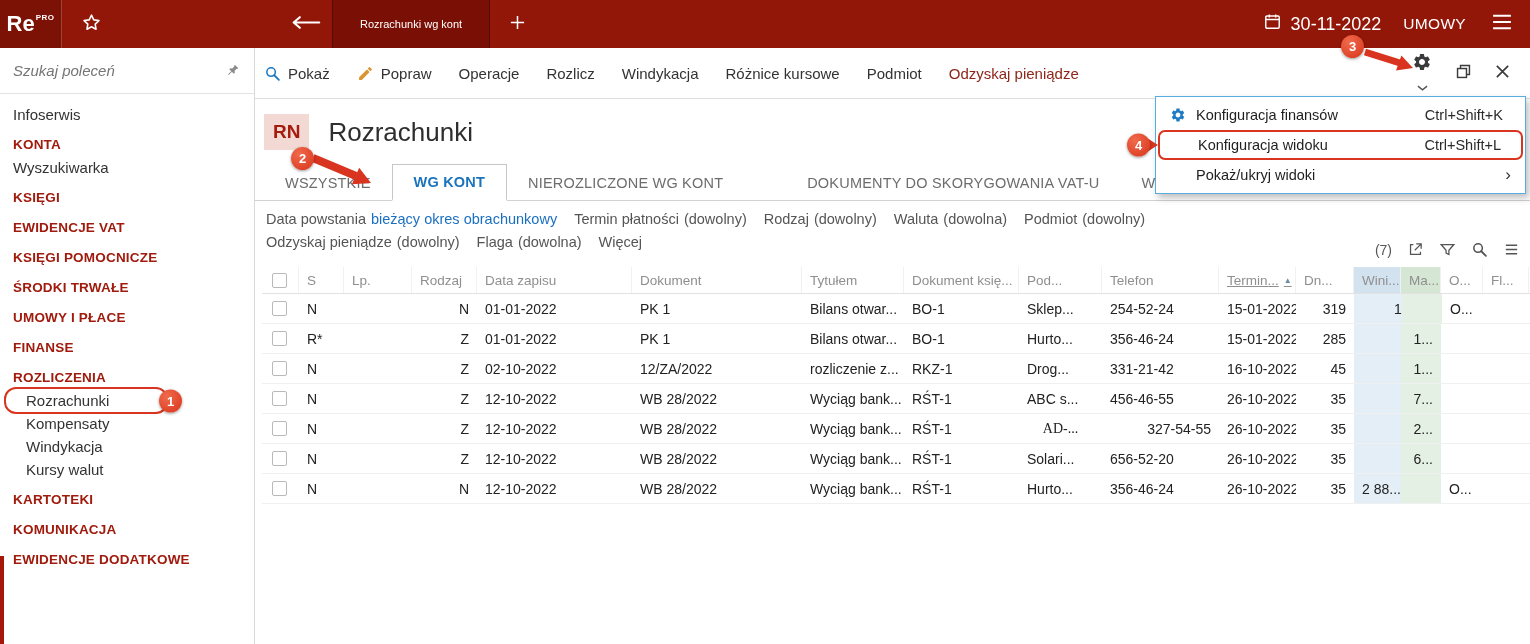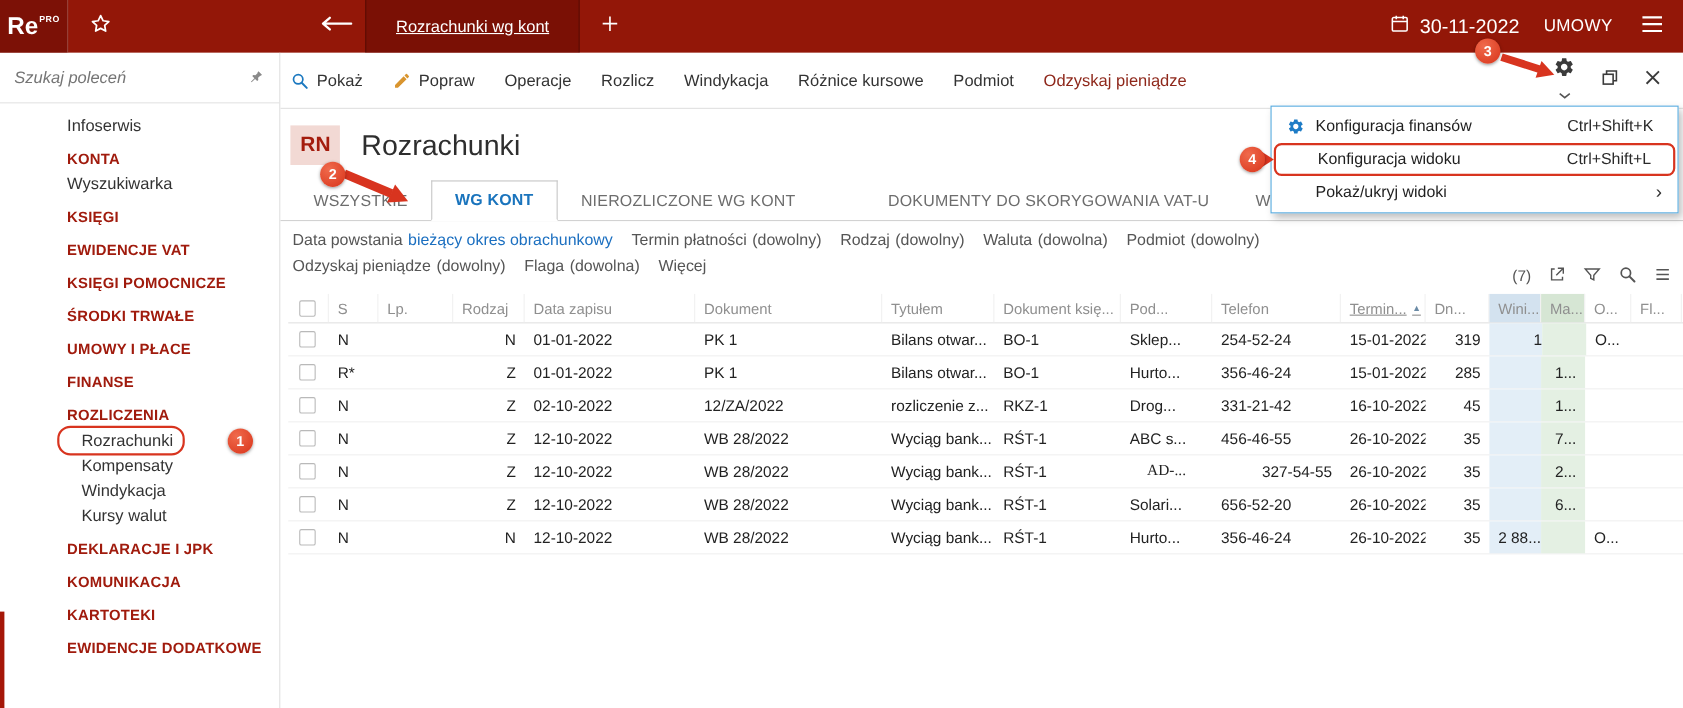--- a/index.html
+++ b/index.html
@@ -10,40 +10,40 @@
   
   .topbar { height:48px; background:#931708; display:flex; align-items:stretch; color:#fff; }
   .logo { width:62px; background:#7c1106; display:flex; align-items:center; justify-content:center; cursor:pointer; border-right:1px solid rgba(255,255,255,.22); }
   .logo-re { font-size:22px; font-weight:bold; }
   .logo-pro { font-size:8px; font-weight:bold; letter-spacing:.5px; margin:-14px 0 0 1px; }
   .tb-star { width:58px; display:flex; align-items:center; justify-content:center; cursor:pointer; }
   .tb-star svg { width:21px; height:21px; }
   .tb-gap { width:160px; }
   .tb-back { width:52px; display:flex; align-items:center; justify-content:center; cursor:pointer; }
   .tb-back svg { width:30px; height:15px; }
-  .tb-tab { background:#7a1005; border-left:1px solid rgba(0,0,0,.28); border-right:1px solid rgba(0,0,0,.28); padding:0 27px; display:flex; align-items:center; font-size:15px; cursor:pointer;text-decoration:underline; }
+  .tb-tab { background:#7a1005; border-left:1px solid rgba(0,0,0,.28); border-right:1px solid rgba(0,0,0,.28); padding:0 27px; display:flex; align-items:center; font-size:11px; cursor:pointer; }
   .tb-plus { width:54px; display:flex; align-items:center; justify-content:center; cursor:pointer; }
   .tb-plus svg { width:17px; height:17px; }
   .tb-right { margin-left:auto; display:flex; align-items:center; padding-right:12px; }
   .tb-date { display:flex; align-items:center; gap:9px; font-size:18px; cursor:pointer; }
   .tb-date svg { width:19px; height:19px; }
   .tb-help { font-size:15.5px; margin:0 20px 0 22px; cursor:pointer; letter-spacing:.3px; }
   .tb-menu { width:32px; display:flex; align-items:center; justify-content:center; cursor:pointer; }
   .tb-menu svg { width:22px; height:16px; }
 
   
   .content { display:flex; height:596px; }
 
   
   .sidebar { width:255px; border-right:1px solid #d8d8d8; position:relative; background:#fff; flex:none; }
   .side-search { height:46px; border-bottom:1px solid #e3e3e3; display:flex; align-items:center; padding:0 10px 0 13px; }
   .side-search input { border:none; outline:none; background:transparent; flex:1; font-family:inherit; font-style:italic; font-size:15px; color:#8b8b8b; }
   .pin-btn { width:24px; height:24px; display:flex; align-items:center; justify-content:center; color:#8a8a8a; cursor:pointer; }
   .pin-btn svg { width:15px; height:15px; }
-  .side-items { padding-top:9px;margin-left:48px; }
+  .side-items { padding-top:9px; }
   .side-item { position:relative; padding:3px 0 3px 13px; font-size:15px; line-height:17px; color:#333; cursor:pointer; white-space:nowrap; }
   .side-item.category { color:#a01b0d; font-size:13.5px; font-weight:700; letter-spacing:.2px; margin-top:7px; }
   .side-item.sub { padding-left:26px; }
   .side-item.annotated::before { content:''; position:absolute; left:4px; right:86px; top:-2px; bottom:-2px; border:2px solid #d8341f; border-radius:12px; pointer-events:none; }
   .side-badge { position:absolute; left:159px; top:50%; transform:translateY(-50%); }
   .side-strip { position:absolute; left:0; bottom:0; width:4px; height:88px; background:#a51708; }
 
   
   .main { flex:1; position:relative; display:flex; flex-direction:column; background:#fff; }
 
@@ -184,23 +184,22 @@
           <div class="side-item category"><span class="si-label">EWIDENCJE VAT</span></div>
           <div class="side-item category"><span class="si-label">KSIĘGI POMOCNICZE</span></div>
           <div class="side-item category"><span class="si-label">ŚRODKI TRWAŁE</span></div>
           <div class="side-item category"><span class="si-label">UMOWY I PŁACE</span></div>
           <div class="side-item category"><span class="si-label">FINANSE</span></div>
           <div class="side-item category"><span class="si-label">ROZLICZENIA</span></div>
           <div class="side-item sub annotated"><span class="si-label">Rozrachunki</span><span class="abadge side-badge">1</span></div>
           <div class="side-item sub"><span class="si-label">Kompensaty</span></div>
           <div class="side-item sub"><span class="si-label">Windykacja</span></div>
           <div class="side-item sub"><span class="si-label">Kursy walut</span></div>
-          <div class="side-item category"><span class="si-label">DEKLARACJE I JPK</span></div>
+          <div class="side-item category"><span class="si-label">KARTOTEKI</span></div>
           <div class="side-item category"><span class="si-label">KOMUNIKACJA</span></div>
-          <div class="side-item category"><span class="si-label">KARTOTEKI</span></div>
           <div class="side-item category"><span class="si-label">EWIDENCJE DODATKOWE</span></div>
         </nav>
       <div class="side-strip"></div>
     </aside>
 
     <main class="main">
 
       <div class="action-bar">
           <div class="tb-action">
             <span class="ticon magnifier">

